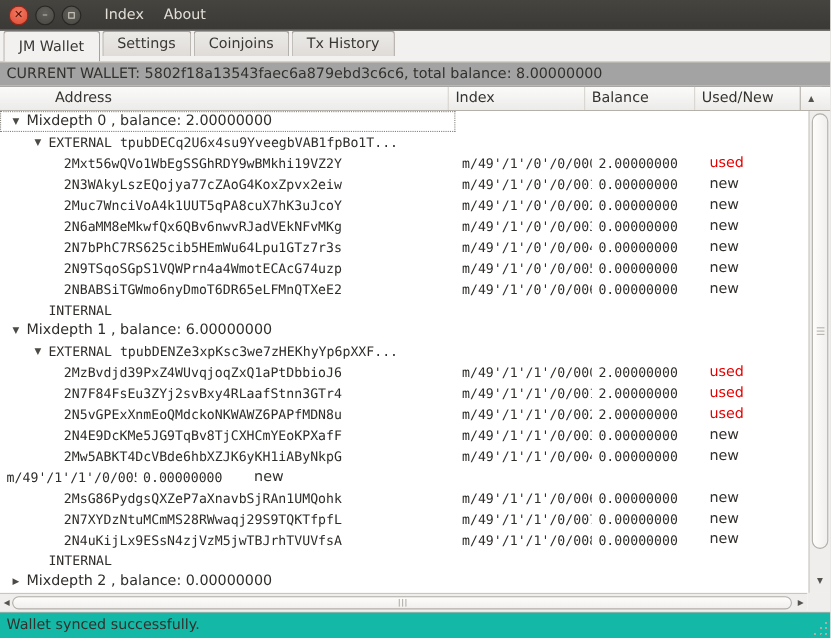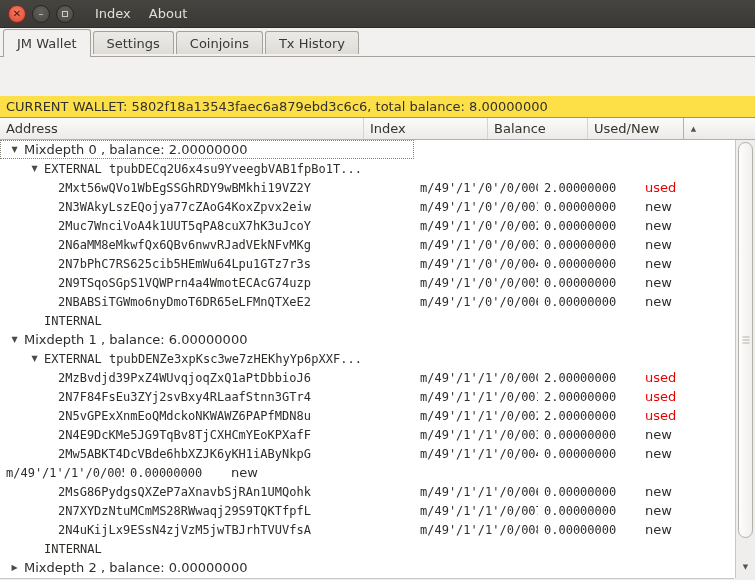--- a/index.html
+++ b/index.html
@@ -17,36 +17,36 @@
   .winbtn{
     width:18px;height:18px;border-radius:50%;display:flex;align-items:center;justify-content:center;
     background:radial-gradient(circle at 50% 35%,#61605b,#474641);
     border:1px solid #282724;color:#cfcbc2;font-size:10px;line-height:1;cursor:default;
   }
   .winbtn.close{background:radial-gradient(circle at 50% 35%,#f37b63,#dd4a33);border-color:#93271a;color:#4a0f07;font-weight:bold;}
   .winbtn .maxsq{width:6px;height:6px;border:1px solid #cfcbc2;display:block;}
   .menubar{display:flex;margin-left:12px;}
   .menu-item{color:#e2ded6;font-size:13px;padding:4px 9px;cursor:default;}
   
-  .tabbar{height:29px;position:relative;display:flex;align-items:center;padding-left:3px;background:#f2f1f0;}
+  .tabbar{height:29px;position:relative;display:flex;align-items:flex-start;padding-left:3px;background:#f2f1f0;}
   .tabbar::after{content:'';position:absolute;left:0;right:0;bottom:0;height:1px;background:#a5a19b;z-index:0;}
   .tab{
     position:relative;z-index:1;height:23px;display:flex;align-items:center;
     padding:0 13px;font-size:13px;color:#3a3834;
     background:linear-gradient(#eceae7,#dfdcd8);
     border:1px solid #a5a19b;border-bottom:none;border-radius:3px 3px 0 0;margin-right:2px;
   }
   .tab.active{z-index:2;height:28px;background:#f2f1f0;}
   
-  .banner{height:21px;display:flex;align-items:center;padding:0 6px;font-size:13px;color:#33312d;background:#fde047;margin-top:39px;}
+  .banner{height:21px;display:flex;align-items:center;padding:0 6px;font-size:13px;color:#33312d;background:#a3a3a3;}
   
   .treewrap{position:relative;height:479px;border:1px solid #96938e;border-left:none;border-right:none;background:#ffffff;}
   .theader{display:flex;height:22px;background:linear-gradient(#fbfbfa,#ecebe9);border-bottom:1px solid #b3afa9;}
   .hcell{display:flex;align-items:center;padding-left:6px;font-size:13px;color:#35332f;border-right:1px solid #d7d4cf;}
-  .hc0{width:364px;}.hc1{width:124px;}.hc2{width:100px;}.hc3{width:95px;border-right:none;}
+  .hc0{width:364px;margin-left:44px;}.hc1{width:124px;}.hc2{width:100px;}.hc3{width:95px;border-right:none;}
   .hcorner{width:20px;display:flex;align-items:center;justify-content:center;
     border-left:1px solid #b3afa9;background:linear-gradient(#fbfbfa,#eceae8);
     font-size:7px;color:#55534e;border-radius:0 0 0 0;}
   .tbody{position:absolute;top:22px;left:0;right:20px;bottom:17px;overflow:hidden;background:#fff;}
   .row{display:flex;height:19px;align-items:center;font-size:13px;}
   .cell{height:19px;display:flex;align-items:center;overflow:hidden;white-space:nowrap;}
   .c-addr{width:414px;}
   .c-idx{width:124px;padding-left:6px;}
   .c-bal{width:100px;padding-left:6px;}
   .c-use{width:97px;padding-left:7px;}

